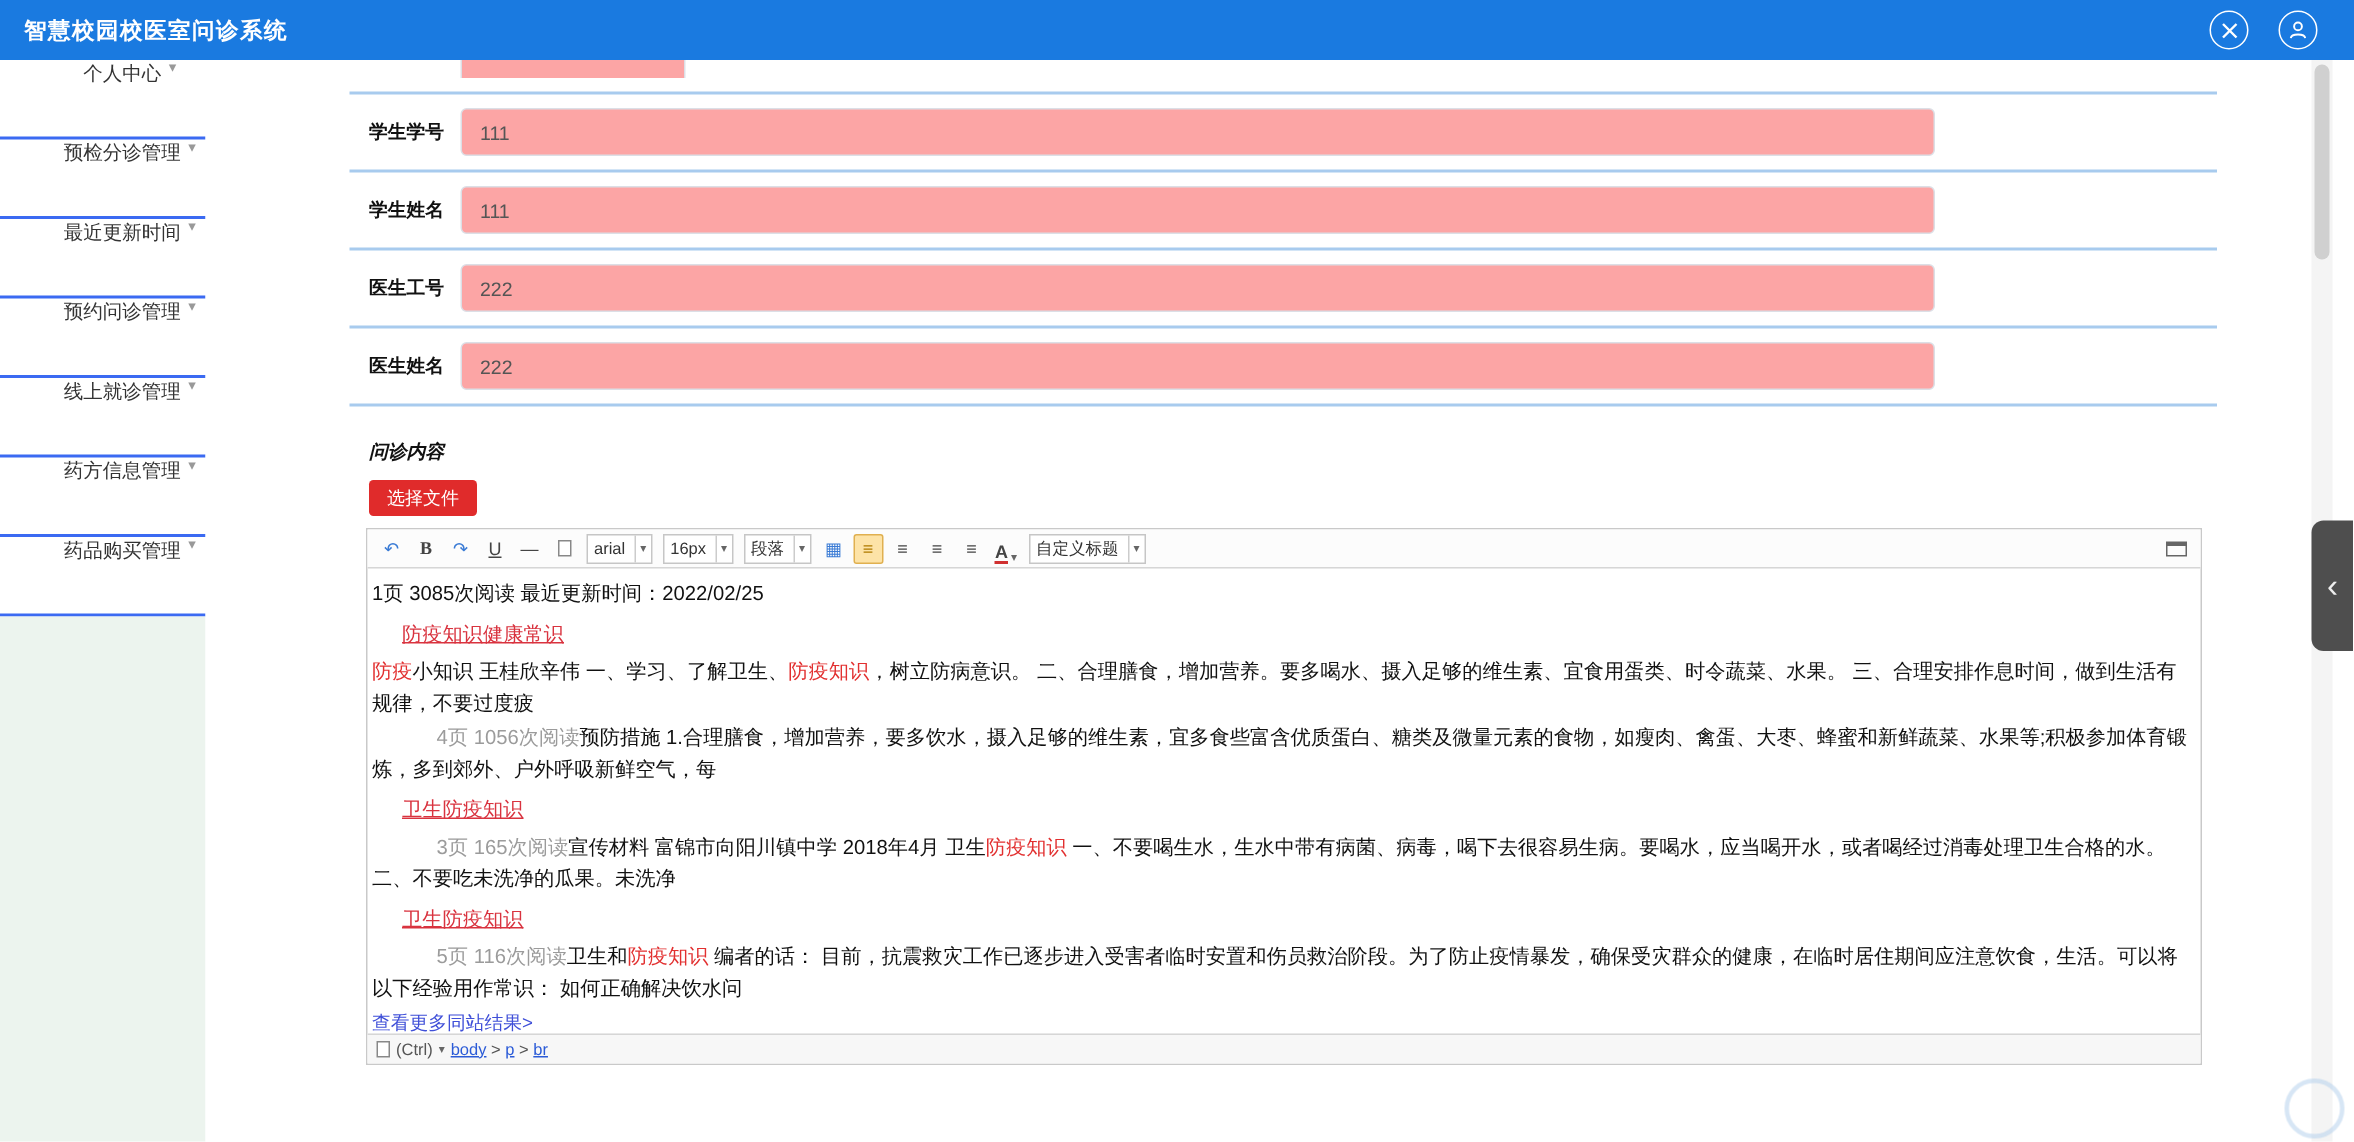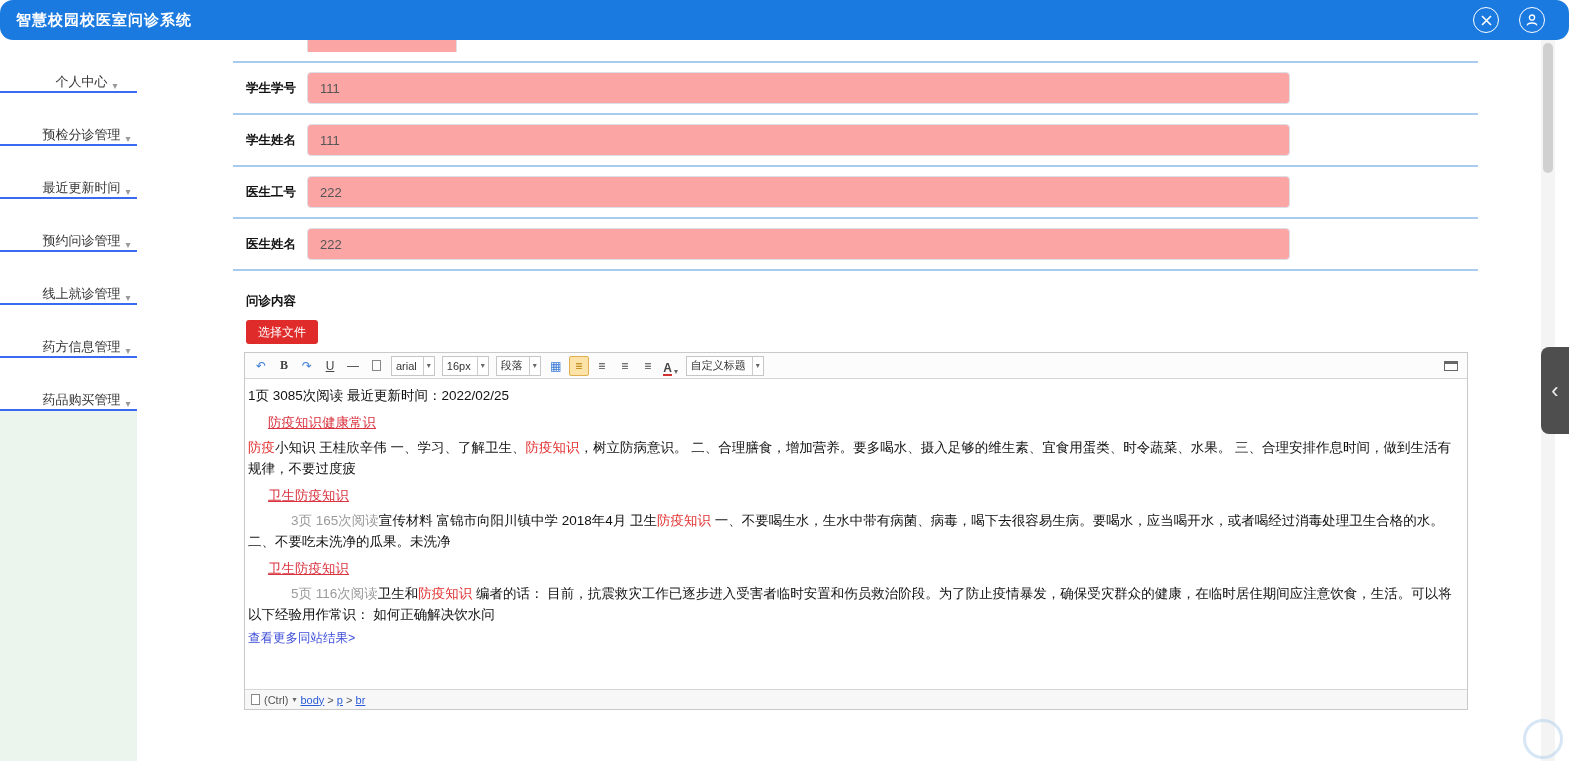--- a/index.html
+++ b/index.html
@@ -2,47 +2,47 @@
 <html style="--topbar-bg: #1a7ae0; --sidebar-divider: #3b6af2; --sidebar-footer-bg: #ecf4ee; --row-divider: #a8cbee; --file-button-bg: #e02b2b; --red-text: #e23030; --red-link: #d9333f; --gray-text: #9b9b9b; --blue-link: #3f4fd8; --toolbar-active-bg: #fde3a7;"><head>
 <meta charset="utf-8">
 <style>
   * { margin:0; padding:0; box-sizing:border-box; }
   html,body { width:1569px; height:761px; overflow:hidden; background:#fff;
     font-family:"Liberation Sans","DejaVu Sans",sans-serif; }
 
   
   .topbar { position:fixed; top:0; left:0; width:1569px; height:40px;
     background:var(--topbar-bg,#1a7ae0); display:flex; align-items:center;
-    justify-content:space-between; padding:0 16px; z-index:20;border-radius:13px; }
+    justify-content:space-between; padding:0 16px; z-index:20; }
   .topbar-title { color:#fff; font-size:15px; font-weight:bold; letter-spacing:1px; }
   .topbar-icons { display:flex; gap:20px; margin-right:8px; }
   .tb-icon { width:26px; height:26px; border:1.5px solid #fff; border-radius:50%;
     display:flex; align-items:center; justify-content:center; cursor:pointer; }
 
   
   .layout { position:absolute; top:40px; left:0; right:0; bottom:0; display:flex; }
   .sidebar { width:137px; flex:none; display:flex; flex-direction:column; background:#fff; }
   .side-item { height:53px; border-bottom:2px solid var(--sidebar-divider,#3b6af2);
-    display:flex; align-items:flex-end; justify-content:center; gap:5px;
+    display:flex; align-items:flex-start; justify-content:center; gap:5px;
     font-size:13px; color:#333; cursor:pointer;padding-left:36px; }
   .side-item .caret { color:#999; font-size:10px; }
   .sidebar-footer { flex:1; background:var(--sidebar-footer-bg,#ecf4ee); }
   .main { flex:1; padding-left:80px; position:relative; background:#fff; }
   .card { width:1324px; height:100%; background:#fff; position:relative; }
 
   
   .cut-row { height:12px; overflow:hidden; padding-left:90px; margin-bottom:9px; }
   .cut-row .field-input { width:150px; margin-top:-20px; }
   .sep { margin-left:16px; width:1245px; height:2px; background:var(--row-divider,#a8cbee); }
   .field-row { height:50px; padding-left:29px; display:flex; align-items:center; }
   .field-row label { width:61px; flex:none; font-size:12.5px; font-weight:bold; color:#111; }
   .field-input { width:983px; height:32px; border:1px solid #dcdfe6; border-radius:4px;
     padding:0 12px; font-size:13px; color:#555; outline:none; background:#fca5a5;
     font-family:"Liberation Sans","DejaVu Sans",sans-serif; }
-  .content-label { margin:22px 0 0 29px; font-size:12.5px; font-weight:bold; color:#111; height:16px; }
+  .content-label { margin:22px 0 0 29px; font-size:12.5px; font-weight:bold; color:#111; height:16px;font-style:italic; }
   .file-btn { margin:11px 0 0 29px; height:24px; padding:0 12px; border:none; border-radius:3px;
     background:var(--file-button-bg,#e02b2b); color:#fff; font-size:12px; cursor:pointer;
     font-family:"Liberation Sans","DejaVu Sans",sans-serif; display:block; }
 
   
   .editor { margin:8px 0 0 27px; width:1224px; border:1px solid #c9c9c9; background:#fff; }
   .editor-toolbar { height:26px; background:#fcfcfc; border-bottom:1px solid #d6d6d6;
     display:flex; align-items:center; padding:0 6px; gap:3px; }
   .tbtn { min-width:20px; height:20px; display:flex; align-items:center; justify-content:center;
     font-size:12px; color:#444; cursor:pointer; border-radius:2px; }
@@ -221,20 +221,21 @@
           <span class="toolbar-spacer"></span>
           <span class="tbtn">
               <span class="icon-box"></span>
             </span>
         </div>
 
         <div class="editor-body">
             <div class="ep plain"><span class="seg-plain">1页  3085次阅读 最近更新时间：2022/02/25</span></div>
             <div class="ep link-row"><span class="seg-red-link">防疫知识健康常识</span></div>
             <div class="ep plain"><span class="seg-red">防疫</span><span class="seg-plain">小知识 王桂欣辛伟 一、学习、了解卫生、</span><span class="seg-red">防疫知识</span><span class="seg-plain">，树立防病意识。 二、合理膳食，增加营养。要多喝水、摄入足够的维生素、宜食用蛋类、时令蔬菜、水果。 三、合理安排作息时间，做到生活有规律，不要过度疲</span></div>
+            <div class="ep indent"><span class="seg-gray">4页    1056次阅读</span><span class="seg-plain">预防措施 1.合理膳食，增加营养，要多饮水，摄入足够的维生素，宜多食些富含优质蛋白、糖类及微量元素的食物，如瘦肉、禽蛋、大枣、蜂蜜和新鲜蔬菜、水果等;积极参加体育锻炼，多到郊外、户外呼吸新鲜空气，每</span></div>
             <div class="ep link-row"><span class="seg-red-link">卫生防疫知识</span></div>
             <div class="ep indent"><span class="seg-gray">3页    165次阅读</span><span class="seg-plain">宣传材料 富锦市向阳川镇中学 2018年4月 卫生</span><span class="seg-red">防疫知识</span><span class="seg-plain"> 一、不要喝生水，生水中带有病菌、病毒，喝下去很容易生病。要喝水，应当喝开水，或者喝经过消毒处理卫生合格的水。二、不要吃未洗净的瓜果。未洗净</span></div>
             <div class="ep link-row"><span class="seg-red-link">卫生防疫知识</span></div>
             <div class="ep indent"><span class="seg-gray">5页    116次阅读</span><span class="seg-plain">卫生和</span><span class="seg-red">防疫知识</span><span class="seg-plain"> 编者的话： 目前，抗震救灾工作已逐步进入受害者临时安置和伤员救治阶段。为了防止疫情暴发，确保受灾群众的健康，在临时居住期间应注意饮食，生活。可以将以下经验用作常识： 如何正确解决饮水问</span></div>
             <div class="ep plain"><span class="seg-blue-link">查看更多同站结果&gt;</span></div>
           </div>
 
         <div class="editor-status">
           <span class="icon-page"></span>
           <span>(Ctrl)</span>

